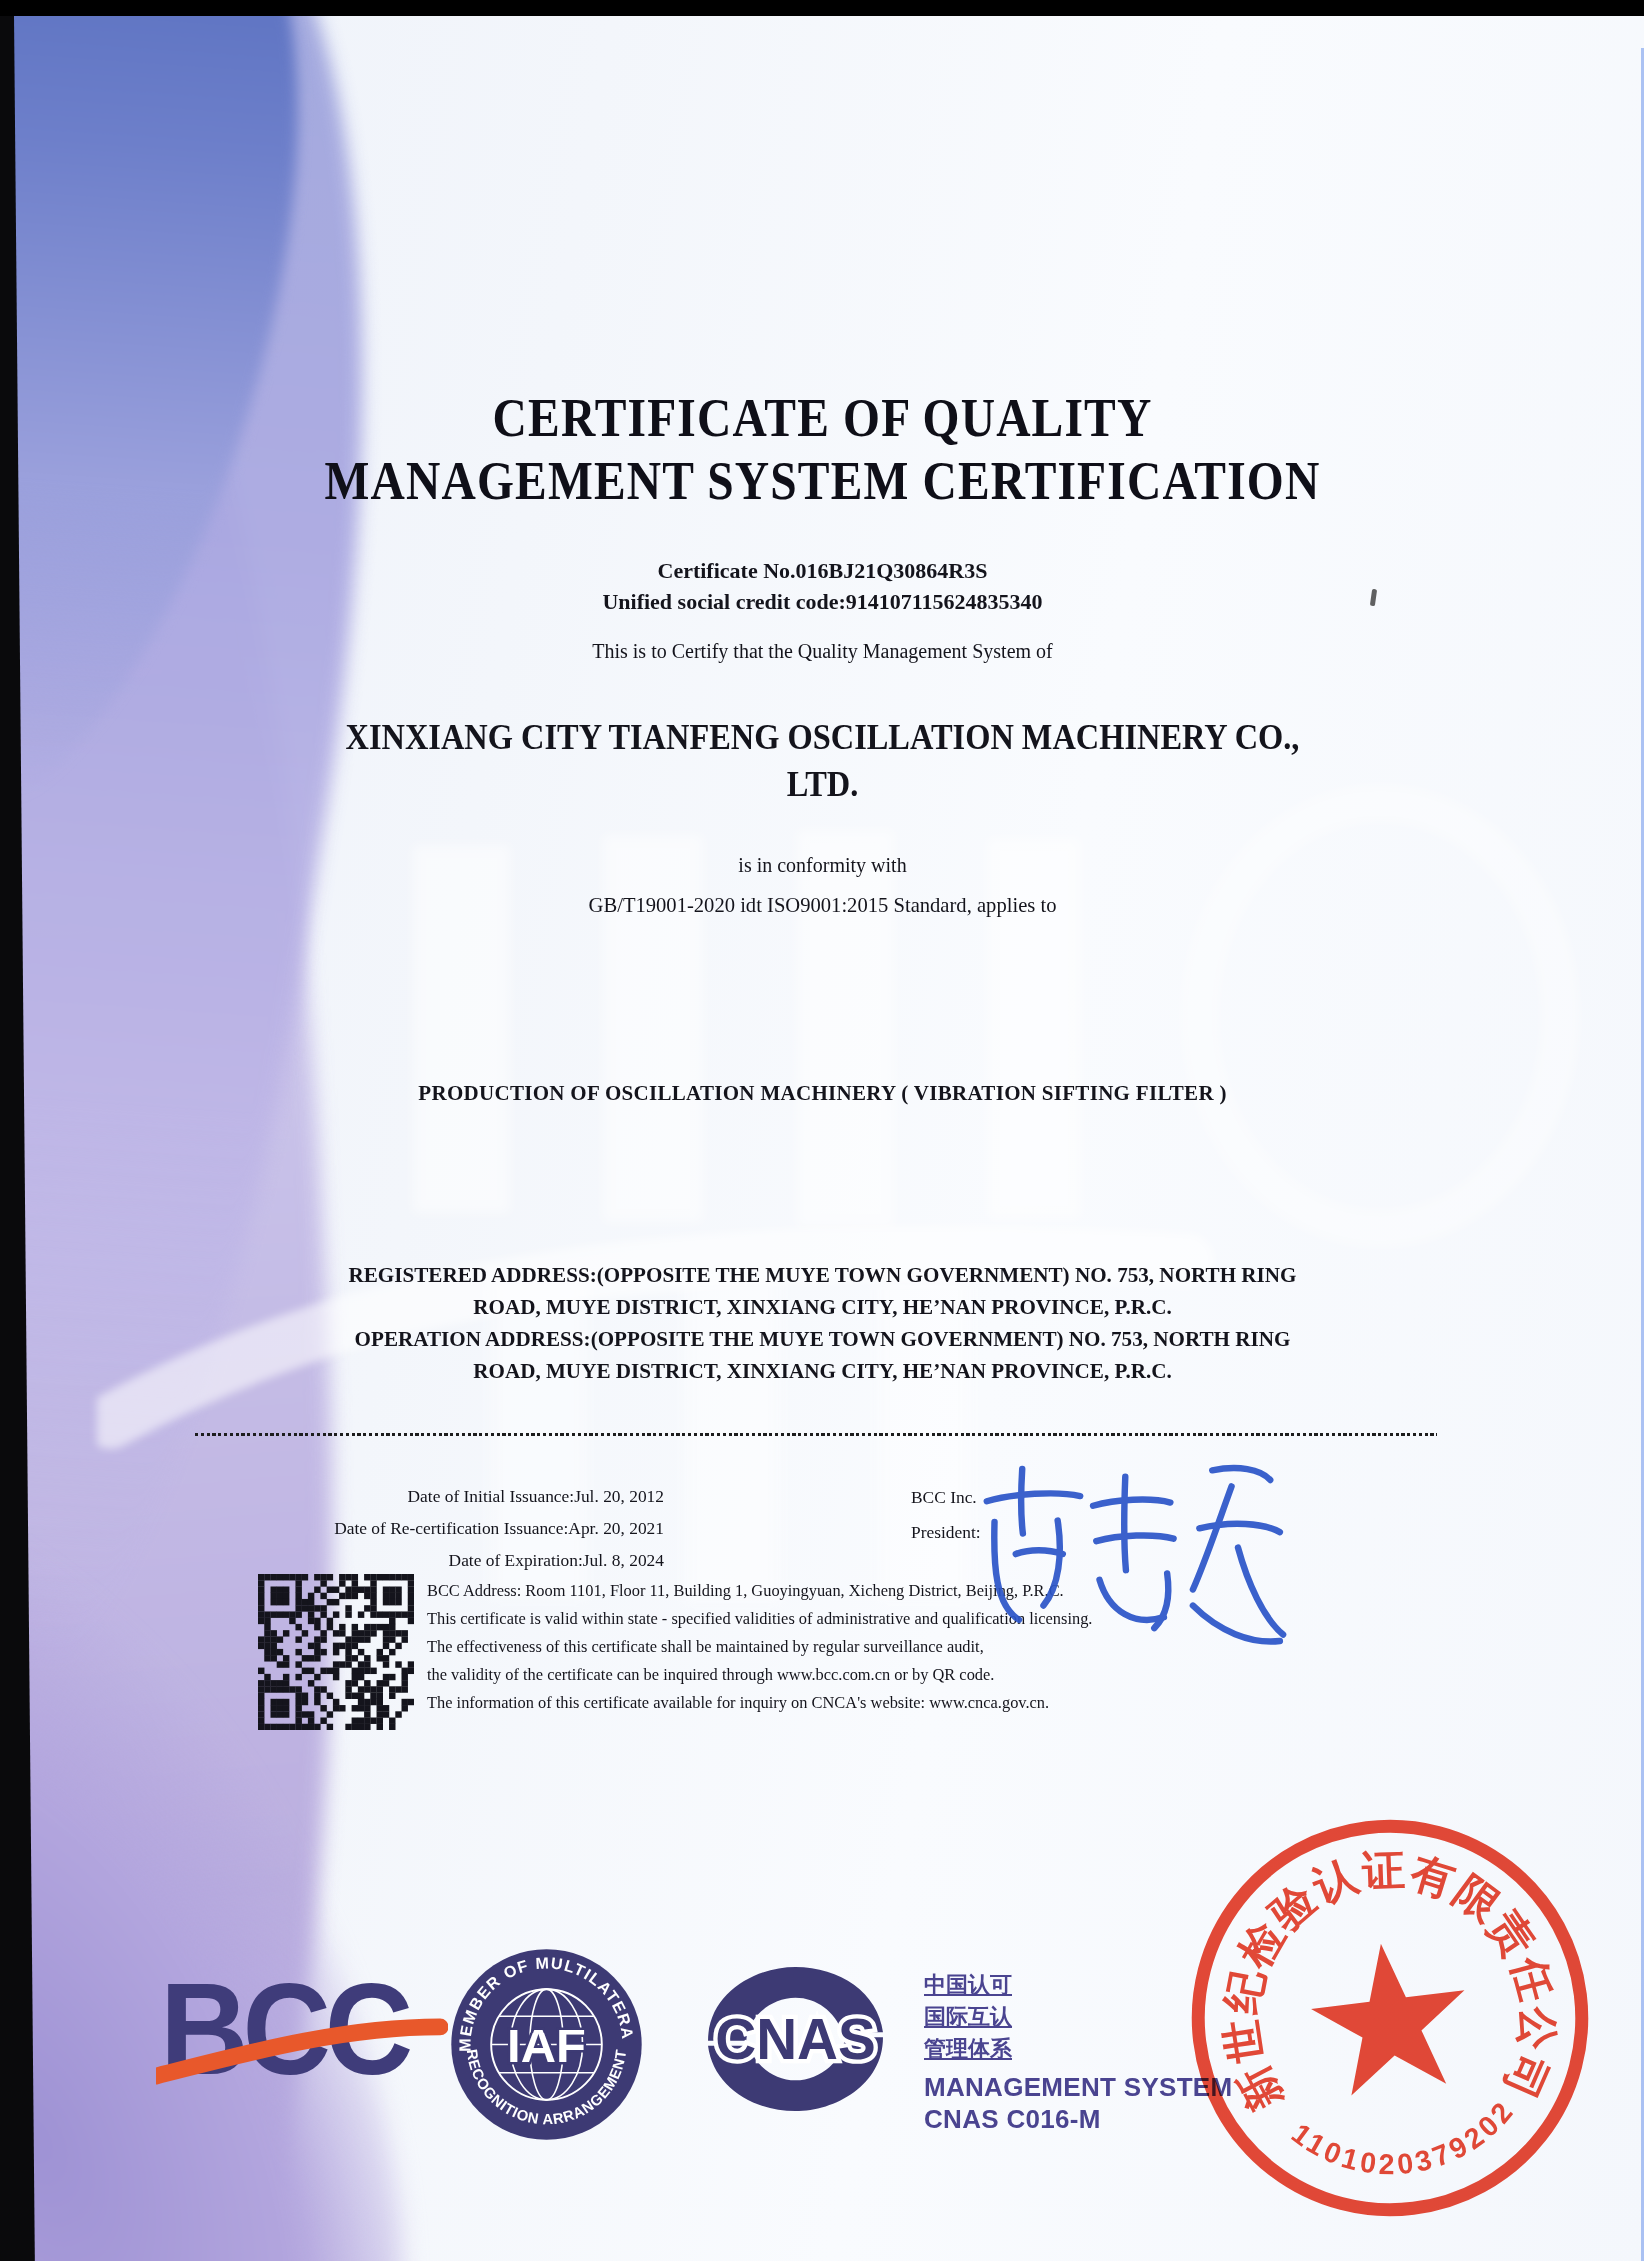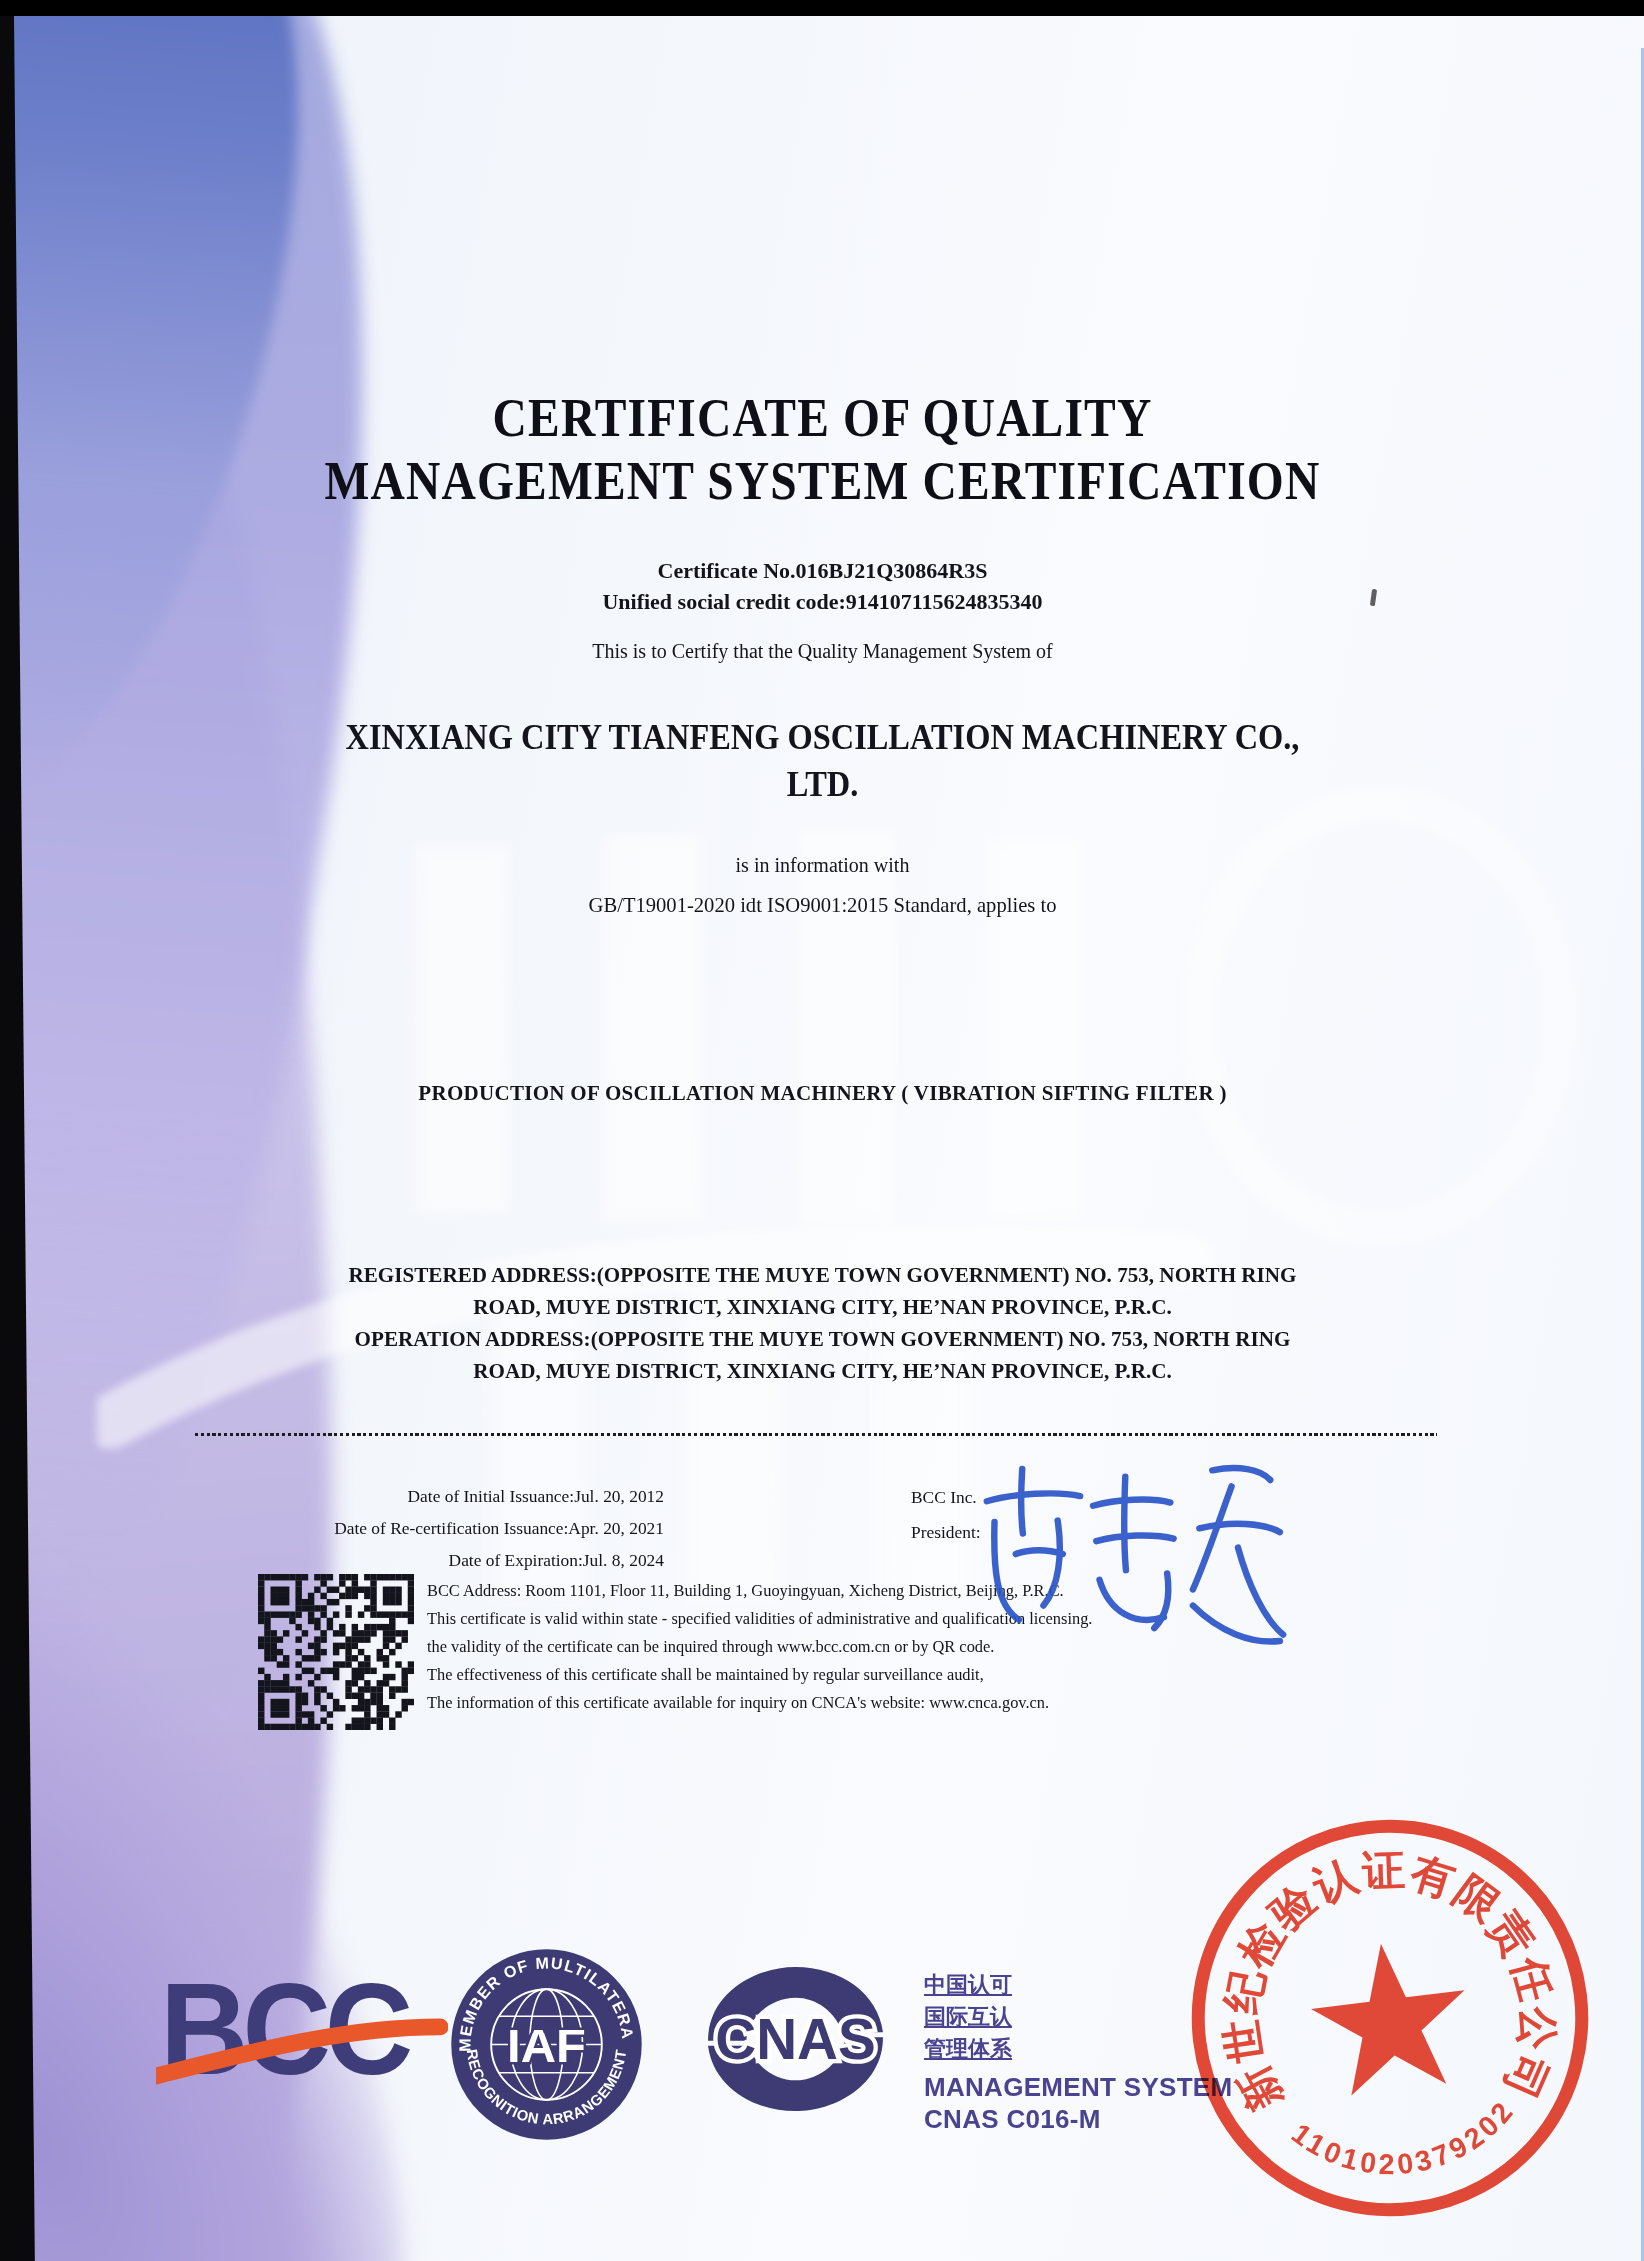--- a/index.html
+++ b/index.html
@@ -100,21 +100,21 @@
     <div>Unified social credit code:914107115624835340</div>
   </div>
 
   <div class="abs ctr certify">This is to Certify that the Quality Management System of</div>
 
   <div class="abs ctr company">
     <div>XINXIANG CITY TIANFENG OSCILLATION MACHINERY CO.,</div>
     <div>LTD.</div>
   </div>
 
-  <div class="abs ctr conformity">is in information with</div>
+  <div class="abs ctr conformity">is in conformity with</div>
   <div class="abs ctr standard">GB/T19001-2020 idt ISO9001:2015 Standard, applies to</div>
   <div class="abs ctr scope">PRODUCTION OF OSCILLATION MACHINERY ( VIBRATION SIFTING FILTER )</div>
 
   <div class="abs ctr addresses">
     <div>REGISTERED ADDRESS:(OPPOSITE THE MUYE TOWN GOVERNMENT) NO. 753, NORTH RING</div>
     <div>ROAD, MUYE DISTRICT, XINXIANG CITY, HE’NAN PROVINCE, P.R.C.</div>
     <div>OPERATION ADDRESS:(OPPOSITE THE MUYE TOWN GOVERNMENT) NO. 753, NORTH RING</div>
     <div>ROAD, MUYE DISTRICT, XINXIANG CITY, HE’NAN PROVINCE, P.R.C.</div>
   </div>
 
@@ -480,22 +480,22 @@
           <rect x="164.6" y="232.3" width="10.0" height="10.0"></rect>
           <rect x="183.9" y="232.3" width="10.0" height="10.0"></rect>
           <rect x="203.3" y="232.3" width="10.0" height="10.0"></rect>
         </g>
       </svg>
   </div>
 
   <div class="abs fineprint">
     <div>BCC Address: Room 1101, Floor 11, Building 1, Guoyingyuan, Xicheng District, Beijing, P.R.C.</div>
     <div>This certificate is valid within state - specified validities of administrative and qualification licensing.</div>
+    <div>The effectiveness of this certificate shall be maintained by regular surveillance audit,</div>
     <div>the validity of the certificate can be inquired through www.bcc.com.cn or by QR code.</div>
-    <div>The effectiveness of this certificate shall be maintained by regular surveillance audit,</div>
     <div>The information of this certificate available for inquiry on CNCA's website: www.cnca.gov.cn.</div>
   </div>
 
   <div class="abs bcc-wrap">
     <div class="bcc-text">BCC</div>
     <svg class="bcc-swoosh" viewBox="0 0 452 220">
       <path d="M 0,172 C 120,142 280,96 440,96" stroke="#e8582b" stroke-width="26" fill="none" stroke-linecap="round"></path>
     </svg>
   </div>
 

